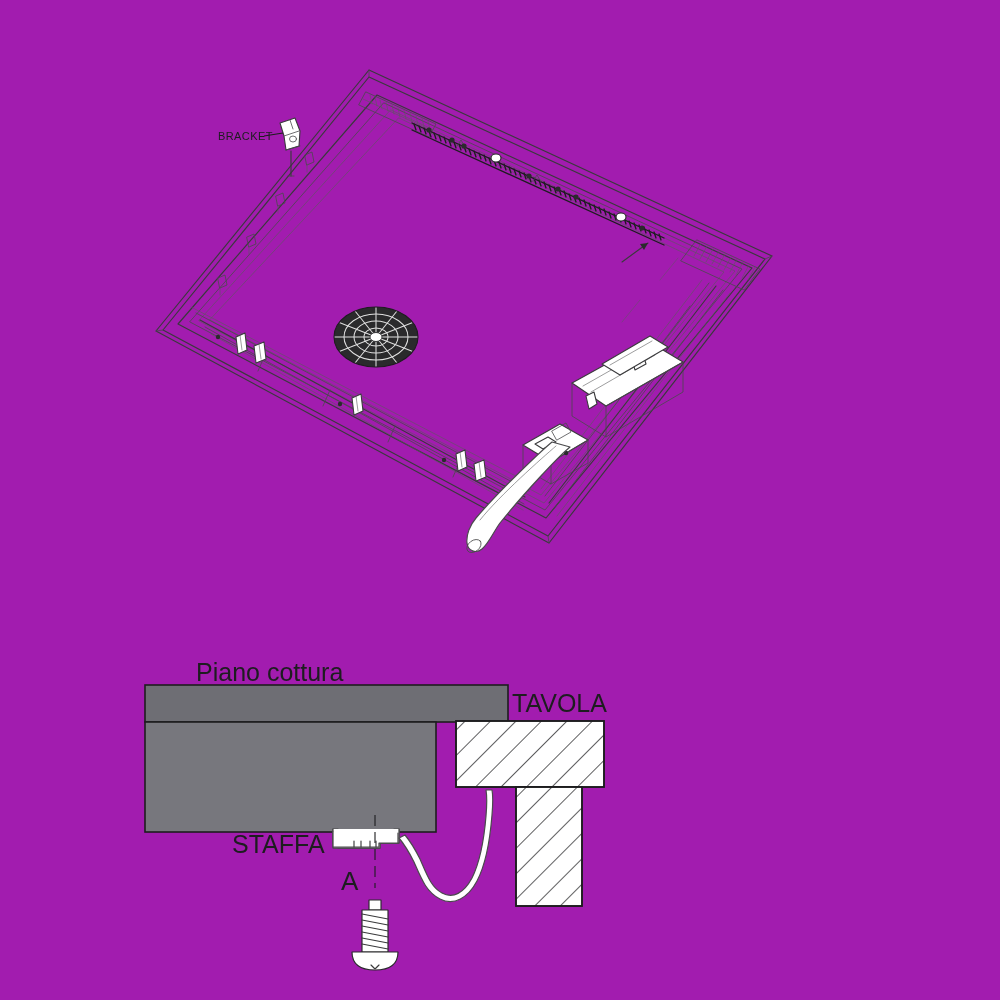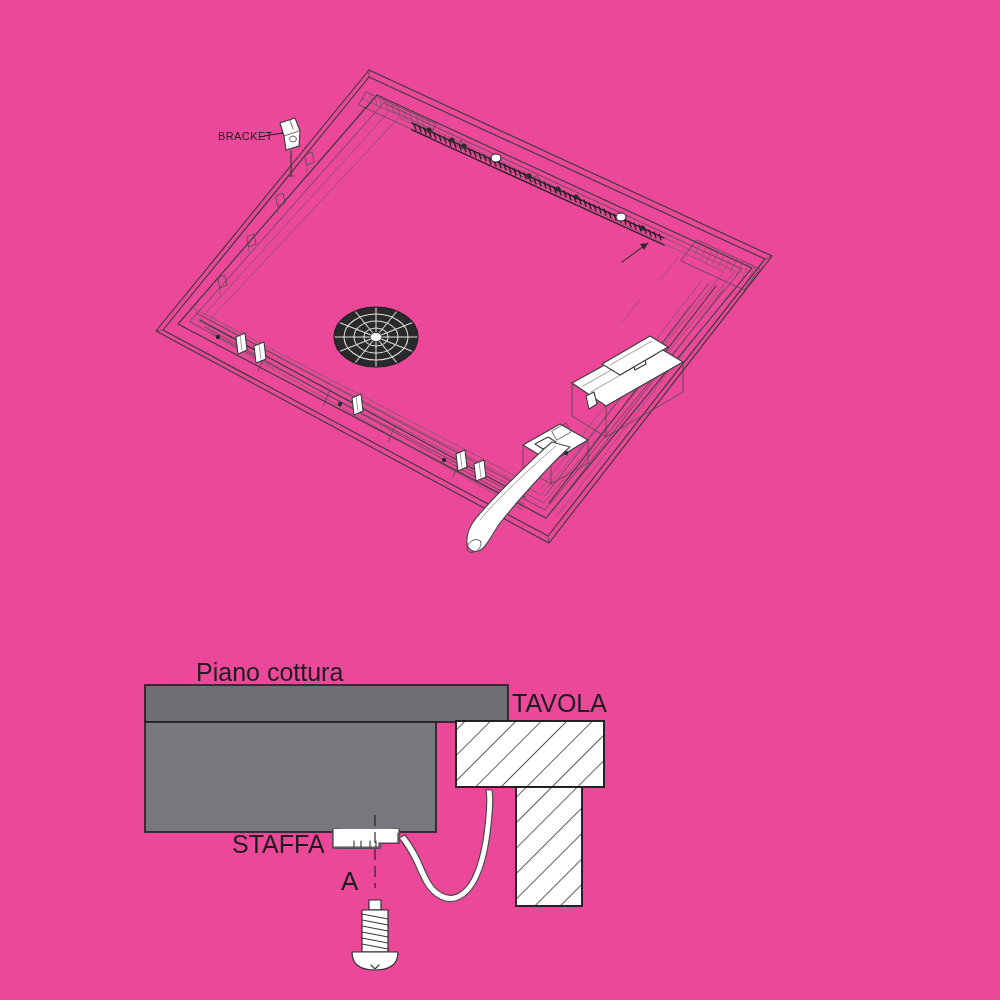--- a/index.html
+++ b/index.html
@@ -8,21 +8,21 @@
     padding: 0;
     background: #ffffff;
   }
   body {
     font-family: "Liberation Sans", sans-serif;
   }
   #page {
     position: relative;
     width: 1000px;
     height: 1000px;
-    background: #ec4899;
+    background: #a21caf;
     overflow: hidden;
   }
   #page svg {
     position: absolute;
     top: 0;
     left: 0;
     display: block;
   }
   .ln {
     fill: none;

